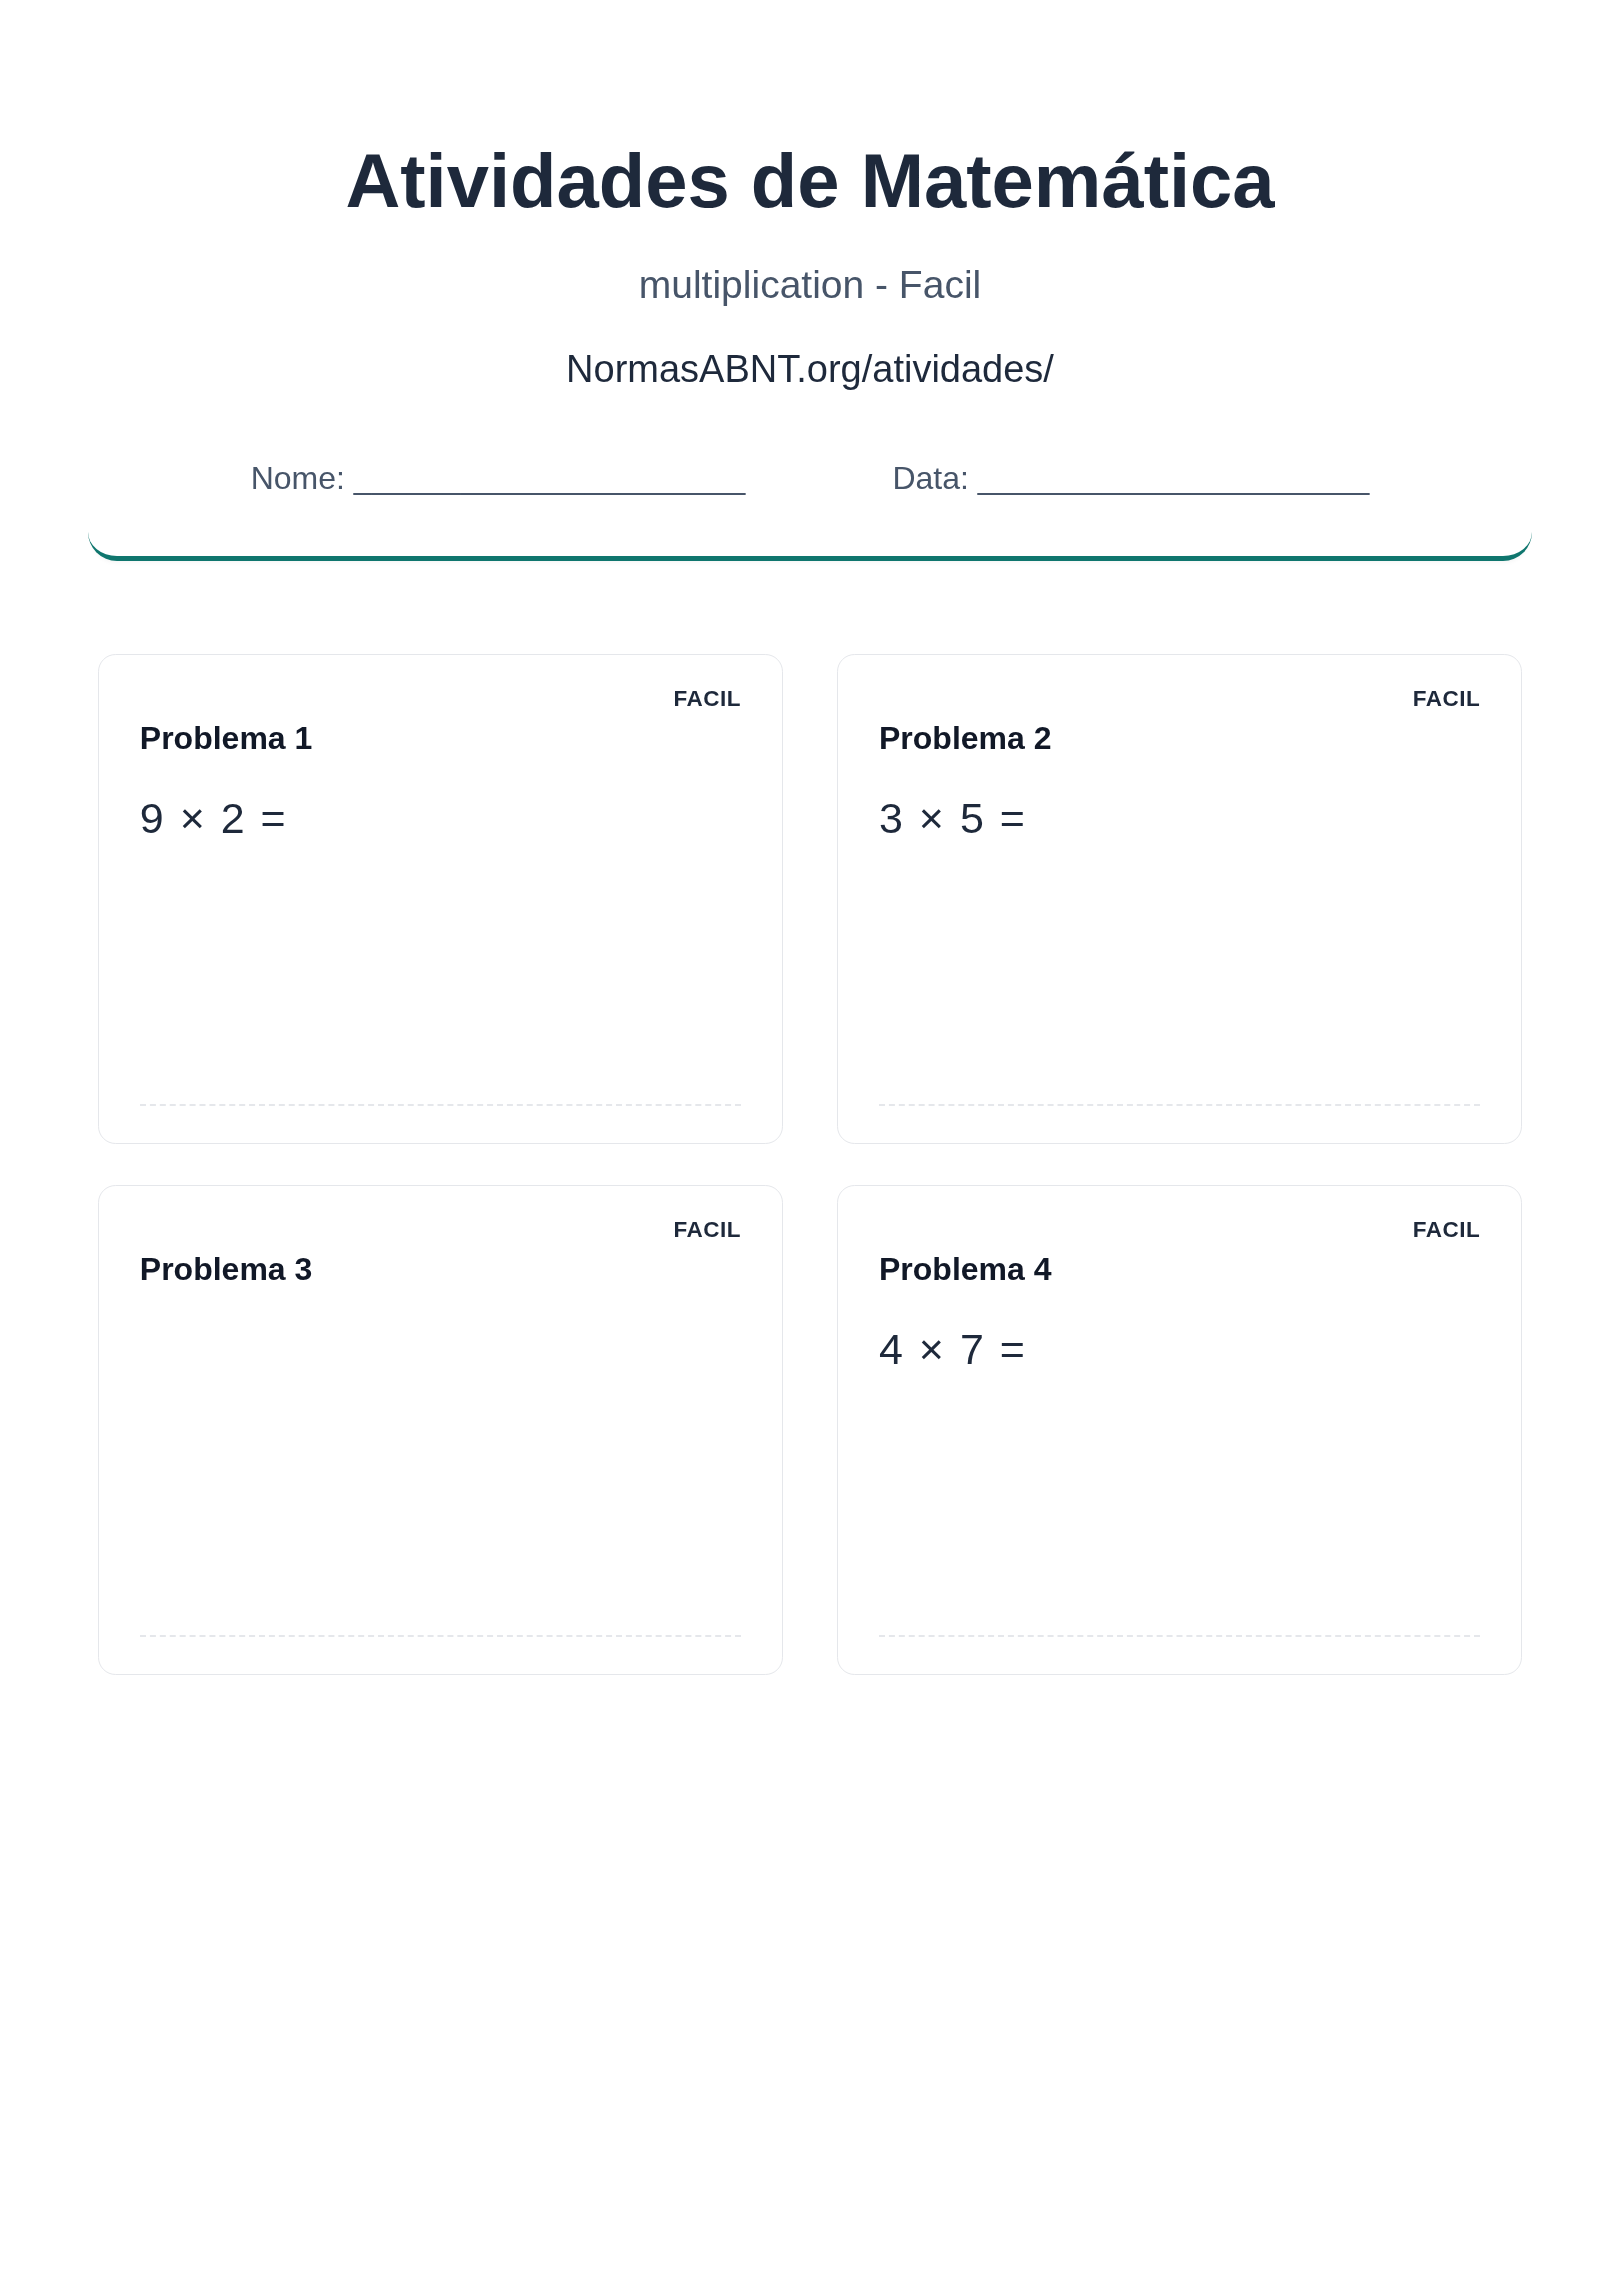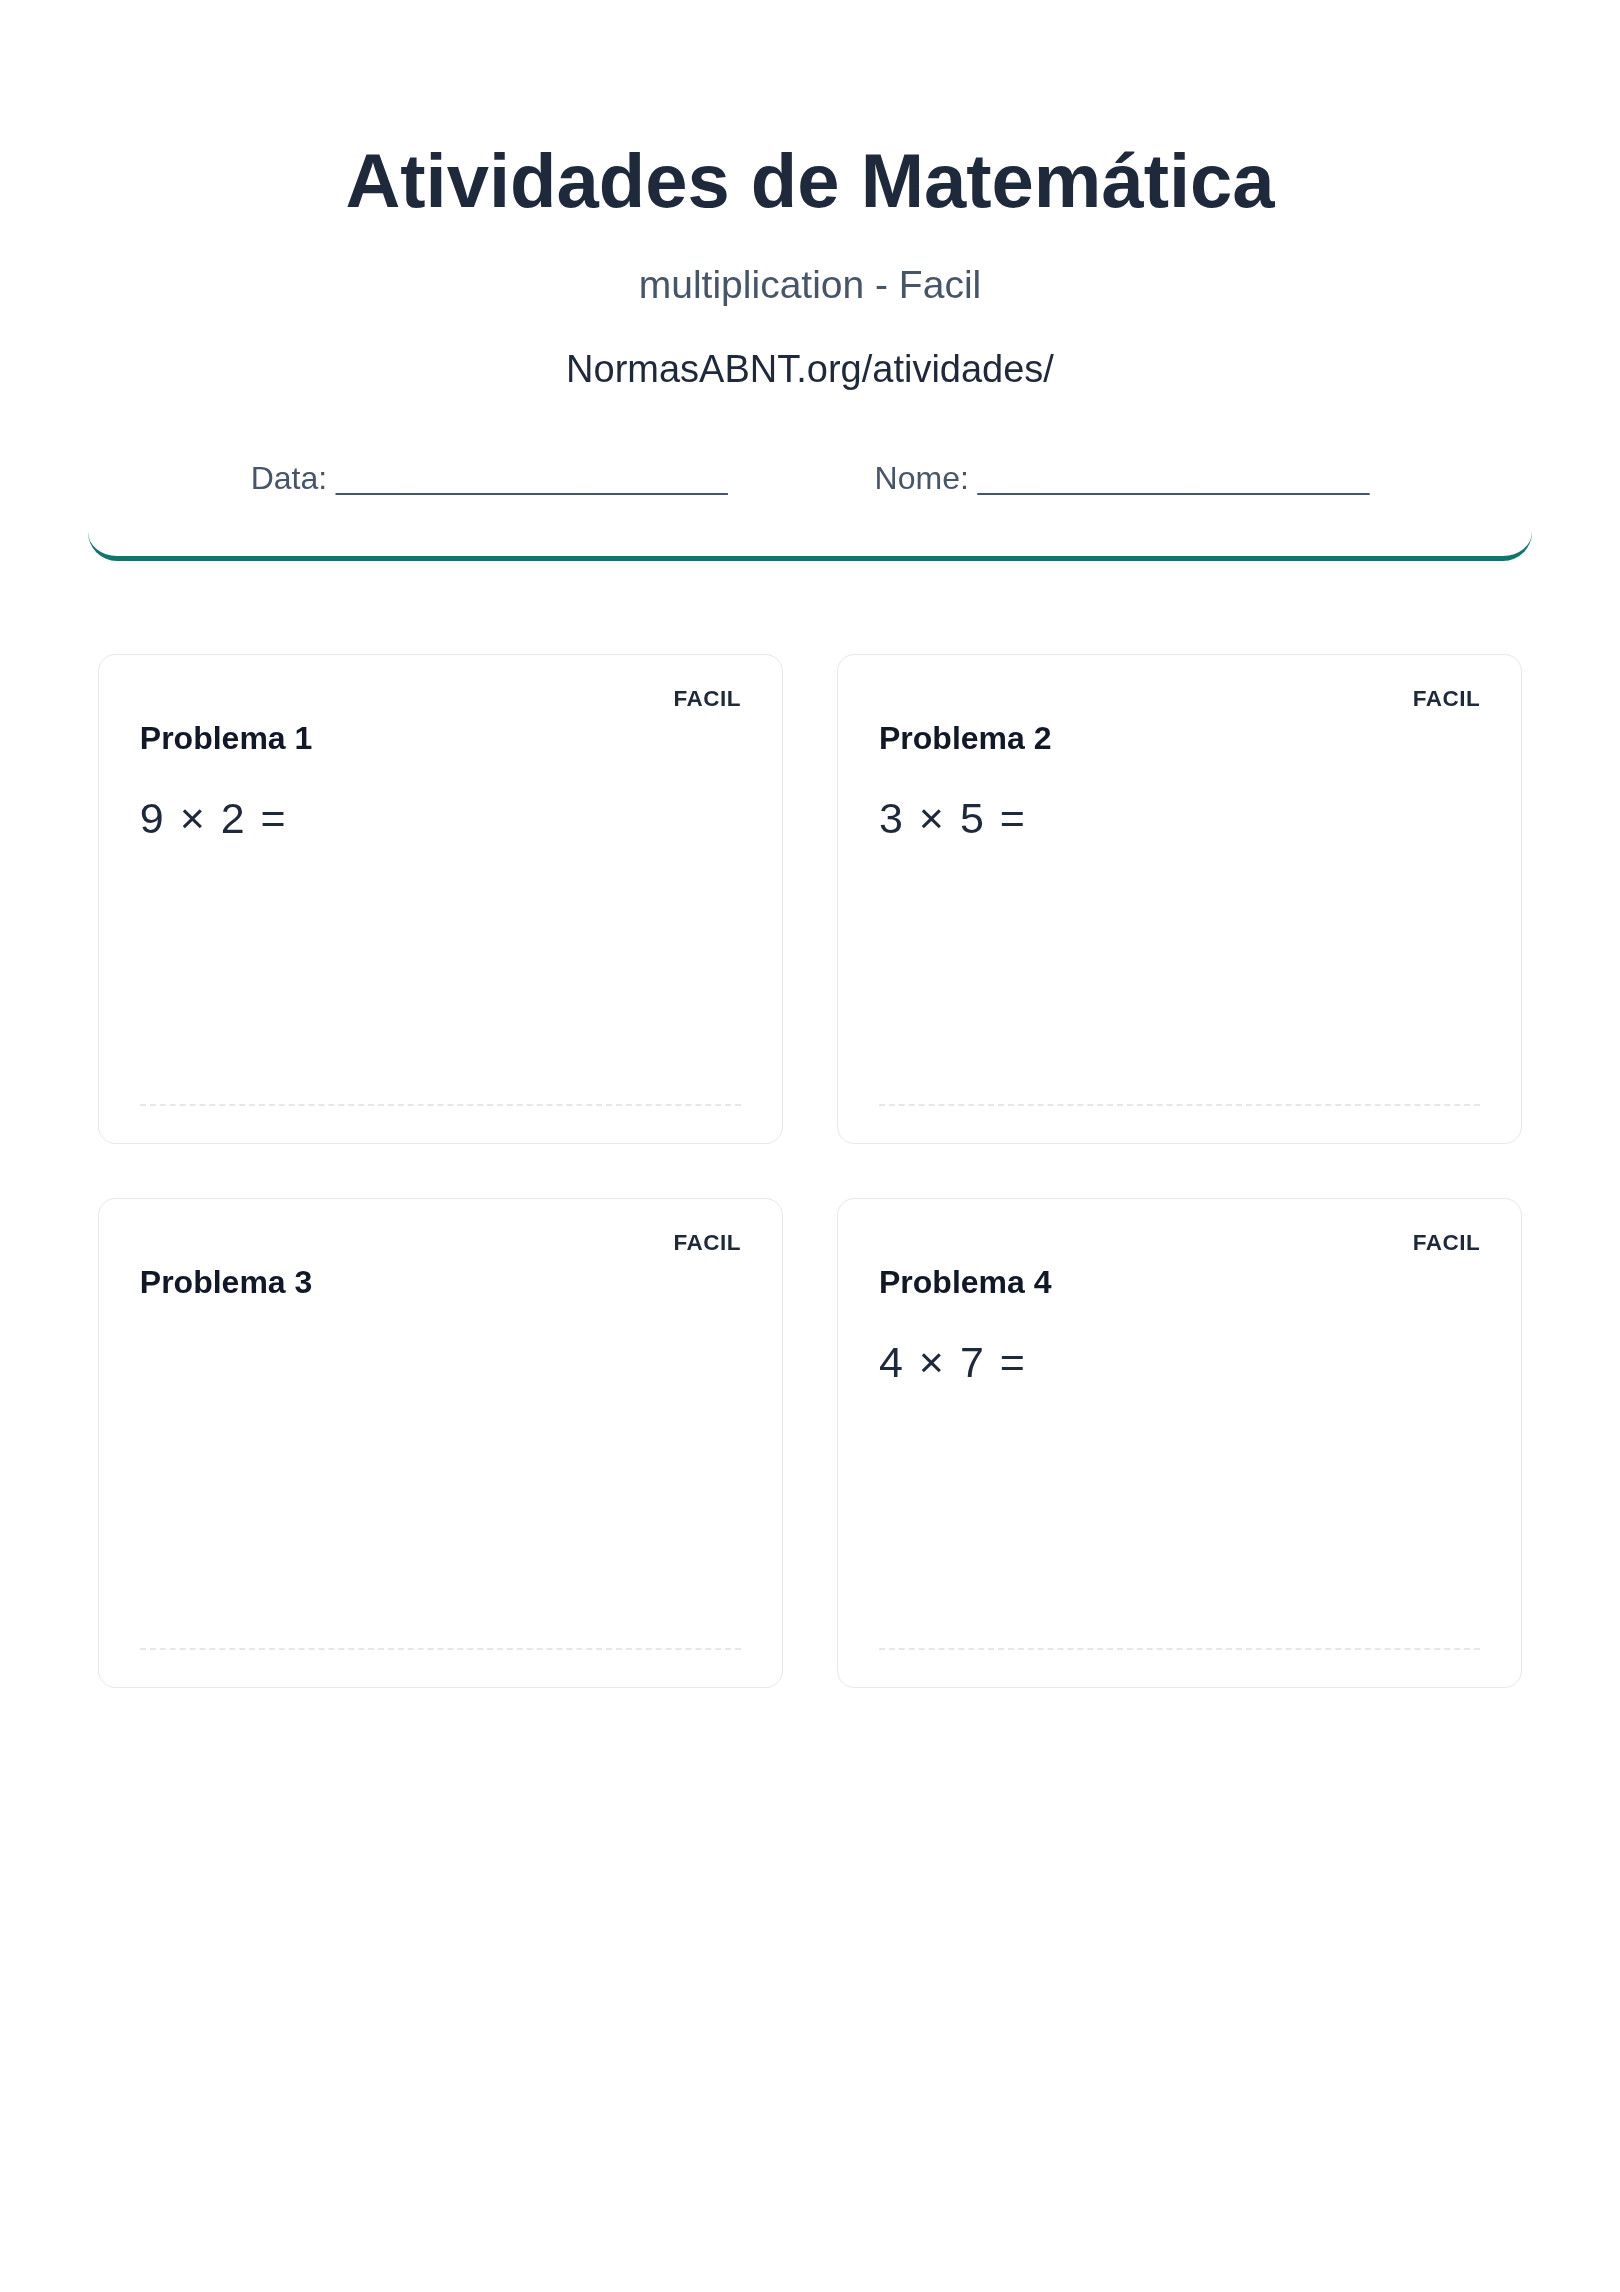--- a/index.html
+++ b/index.html
@@ -49,21 +49,21 @@
       gap: 147px;
       font-size: 32px;
       color: #475569;
     }
     .fields span {
       white-space: nowrap;
     }
     .problems-grid {
       display: grid;
       grid-template-columns: 1fr 1fr;
-      gap: 54px 54px;
+      gap: 41px 54px;
       padding: 0 9.8px;
     }
     .problem-card {
       position: relative;
       border: 1px solid #e5e7eb;
       border-radius: 17.6px;
       padding: 41px 41px 88px 41px;
       min-height: 490px;
       background: #ffffff;
     }
@@ -101,22 +101,22 @@
 </head>
 <body>
 
 <div class="page">
 
   <div class="header">
     <h1 class="title">Atividades de Matemática</h1>
     <div class="subtitle">multiplication - Facil</div>
     <div class="source">NormasABNT.org/atividades/</div>
     <div class="fields">
+      <span>Nome: ______________________</span>
       <span>Data: ______________________</span>
-      <span>Nome: ______________________</span>
     </div>
   </div>
 
   <div class="problems-grid">
 
     <div class="problem-card">
       <div class="difficulty-badge">FACIL</div>
       <div class="problem-title">Problema 1</div>
       <div class="problem-expression">9 × 2 =</div>
       <div class="answer-line"></div>

